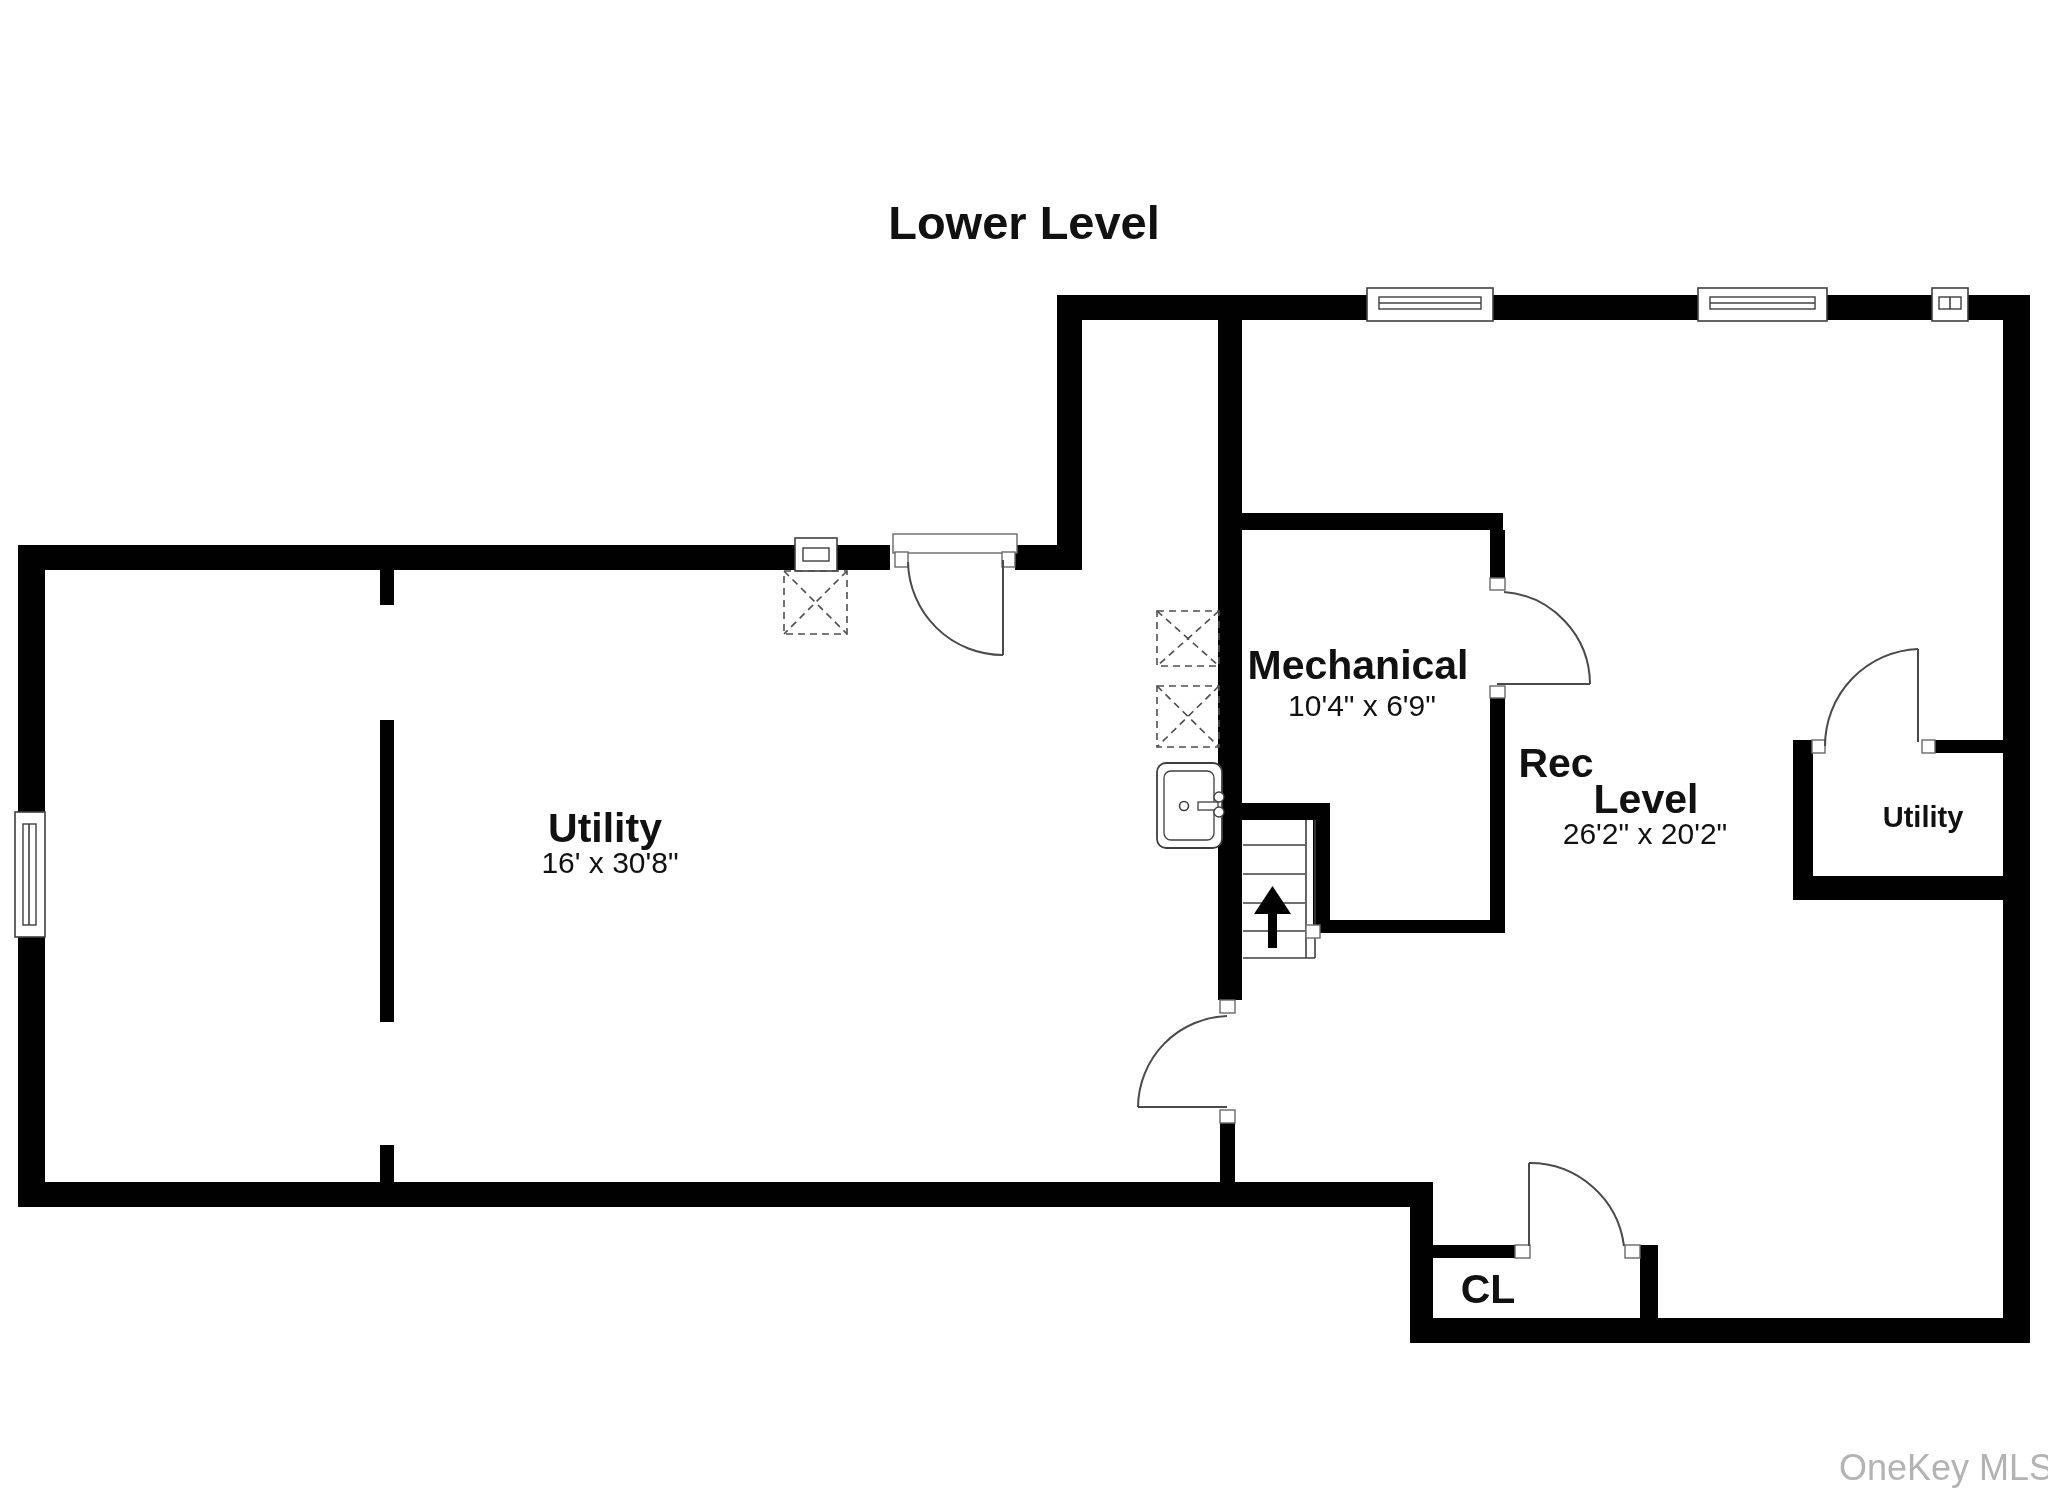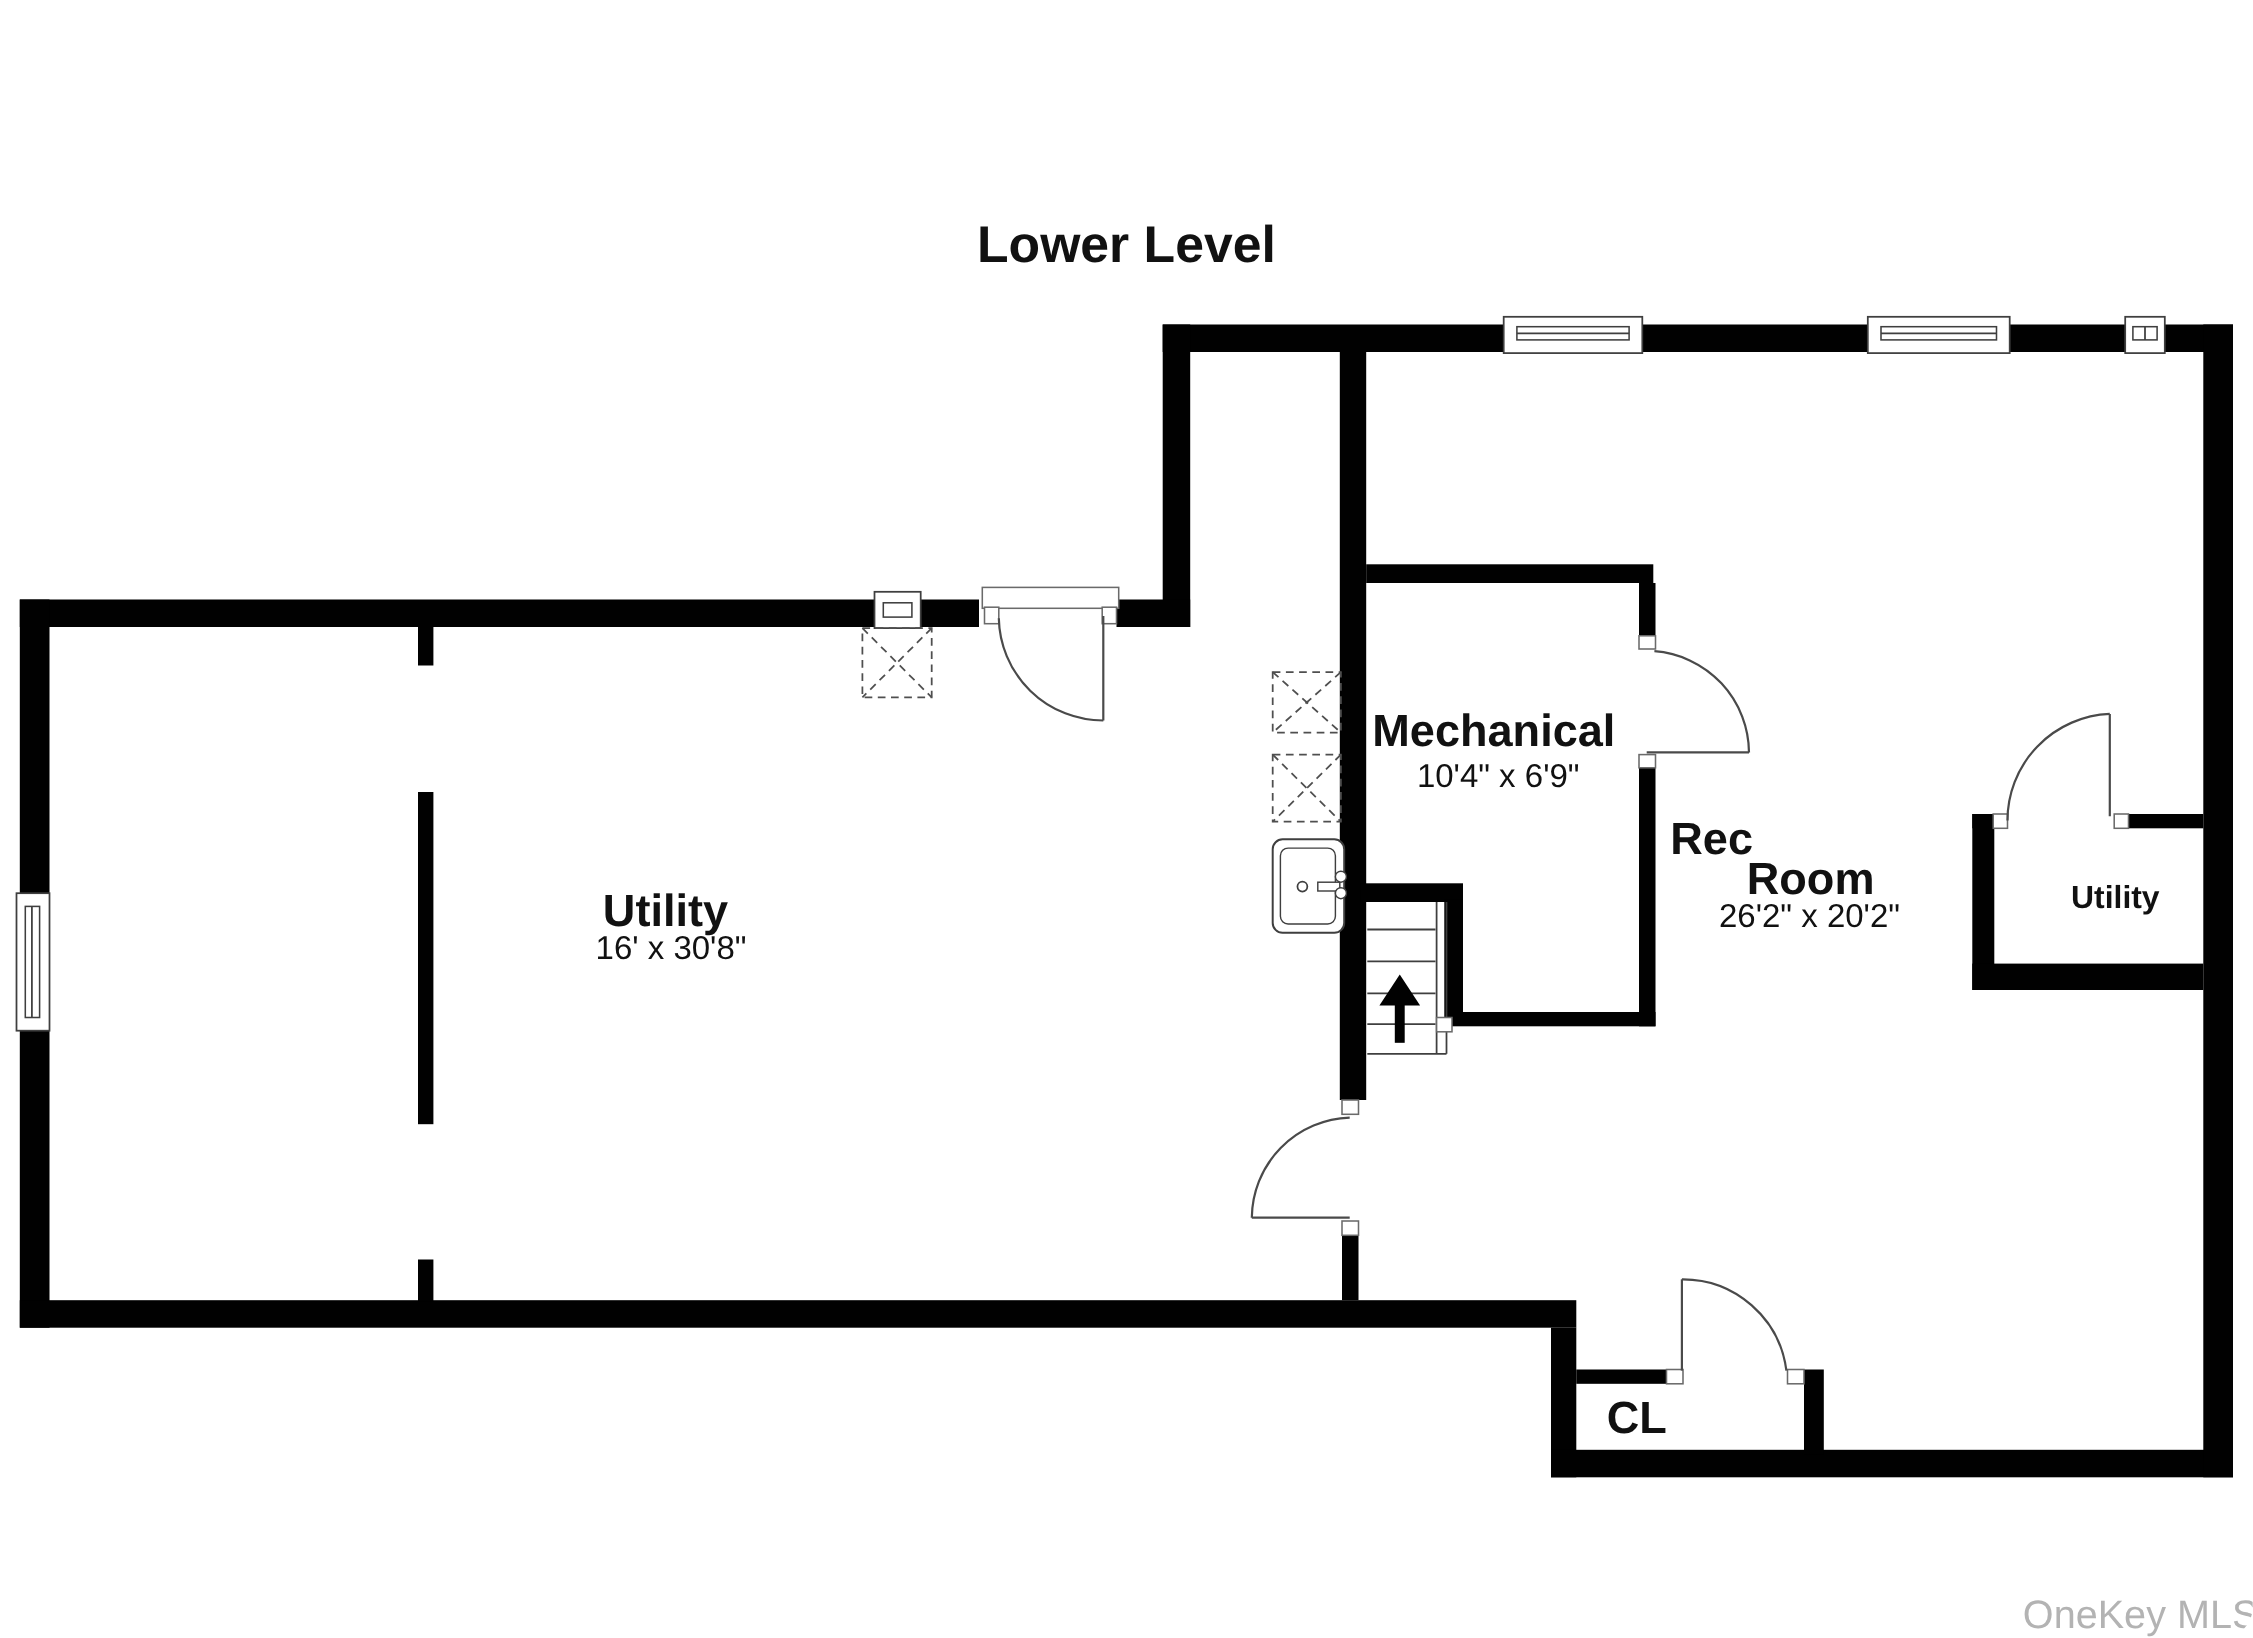--- a/index.html
+++ b/index.html
@@ -1,17 +1,17 @@
 <!DOCTYPE html>
 <html><head>
 <meta charset="utf-8">
 <style>
   html,body{margin:0;padding:0;background:#ffffff;}
   .plan{position:relative;width:2048px;height:1489px;background:#ffffff;overflow:hidden;
-        font-family:"Liberation Sans", sans-serif;border-radius:28px;}
+        font-family:"Liberation Sans", sans-serif;}
   .plan svg{position:absolute;left:0;top:0;}
   .lbl{position:absolute;transform:translate(-50%,-50%);white-space:nowrap;color:#111;
        text-align:center;line-height:1;}
   .title{font-size:47px;font-weight:bold;}
   .room{font-size:41px;font-weight:bold;text-align:right;}
   .dims{font-size:30px;font-weight:normal;}
   .watermark{font-size:36px;color:#b3b3b3;font-weight:normal;}
   .wall{fill:#010101;stroke:none;}
   .winbox{fill:#ffffff;stroke:#3f3f3f;stroke-width:1.6;}
   .winband{fill:#ffffff;stroke:#3f3f3f;stroke-width:1.4;}
@@ -166,21 +166,21 @@
 
   <div class="lbl title" style="left:1024px;top:222px;">Lower Level</div>
 
   <div class="lbl room" style="left:605px;top:828px;">Utility</div>
   <div class="lbl dims" style="left:610px;top:863px;">16' x 30'8"</div>
 
   <div class="lbl room" style="left:1358px;top:665px;">Mechanical</div>
   <div class="lbl dims" style="left:1362px;top:706px;">10'4" x 6'9"</div>
 
   <div class="lbl room" style="left:1556px;top:763px;">Rec</div>
-  <div class="lbl room" style="left:1646px;top:799px;">Room</div>
+  <div class="lbl room" style="left:1646px;top:799px;">Level</div>
   <div class="lbl dims" style="left:1645px;top:834px;">26'2" x 20'2"</div>
 
   <div class="lbl room" style="left:1923px;top:817px;font-size:29px;">Utility</div>
 
   <div class="lbl room" style="left:1488px;top:1289px;">CL</div>
 
   <div class="lbl watermark" style="left:1946px;top:1468px;">OneKey MLS</div>
 </div>
 
 </body></html>

